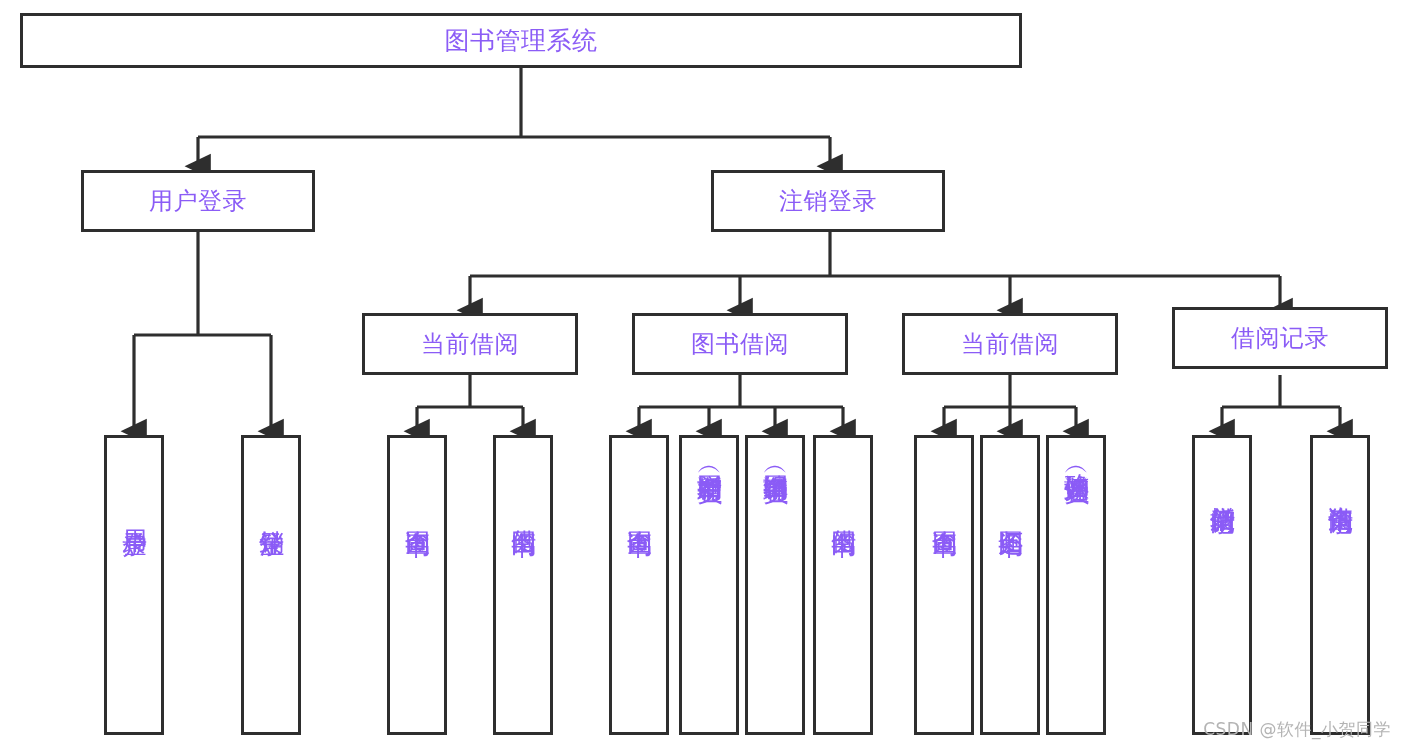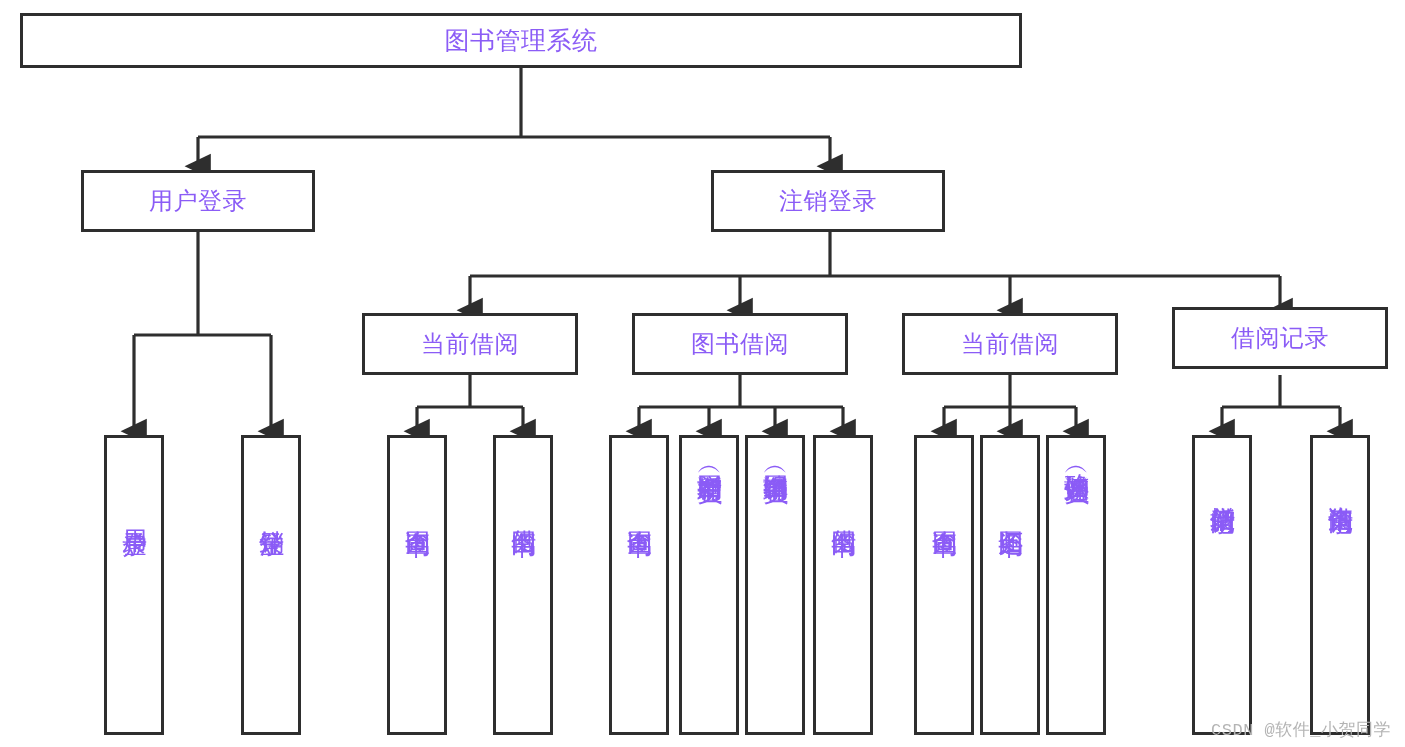--- a/index.html
+++ b/index.html
@@ -75,21 +75,20 @@
   }
   #watermark {
     position: absolute;
     right: 14px;
     bottom: 6px;
     font-size: 17px;
     color: #b4b4b4;
     letter-spacing: 0.5px;
     white-space: nowrap;
     pointer-events: none;
-    font-family: Liberation Mono, monospace;
   }
 </style>
 </head>
 <body>
 
 <div id="diagram-root">
 
   <svg id="edge-layer" viewBox="0 0 1405 747" xmlns="http://www.w3.org/2000/svg">
     <defs>
       <marker id="arrowhead" markerWidth="9" markerHeight="9" refX="4.2" refY="4.4" orient="auto" markerUnits="strokeWidth">

